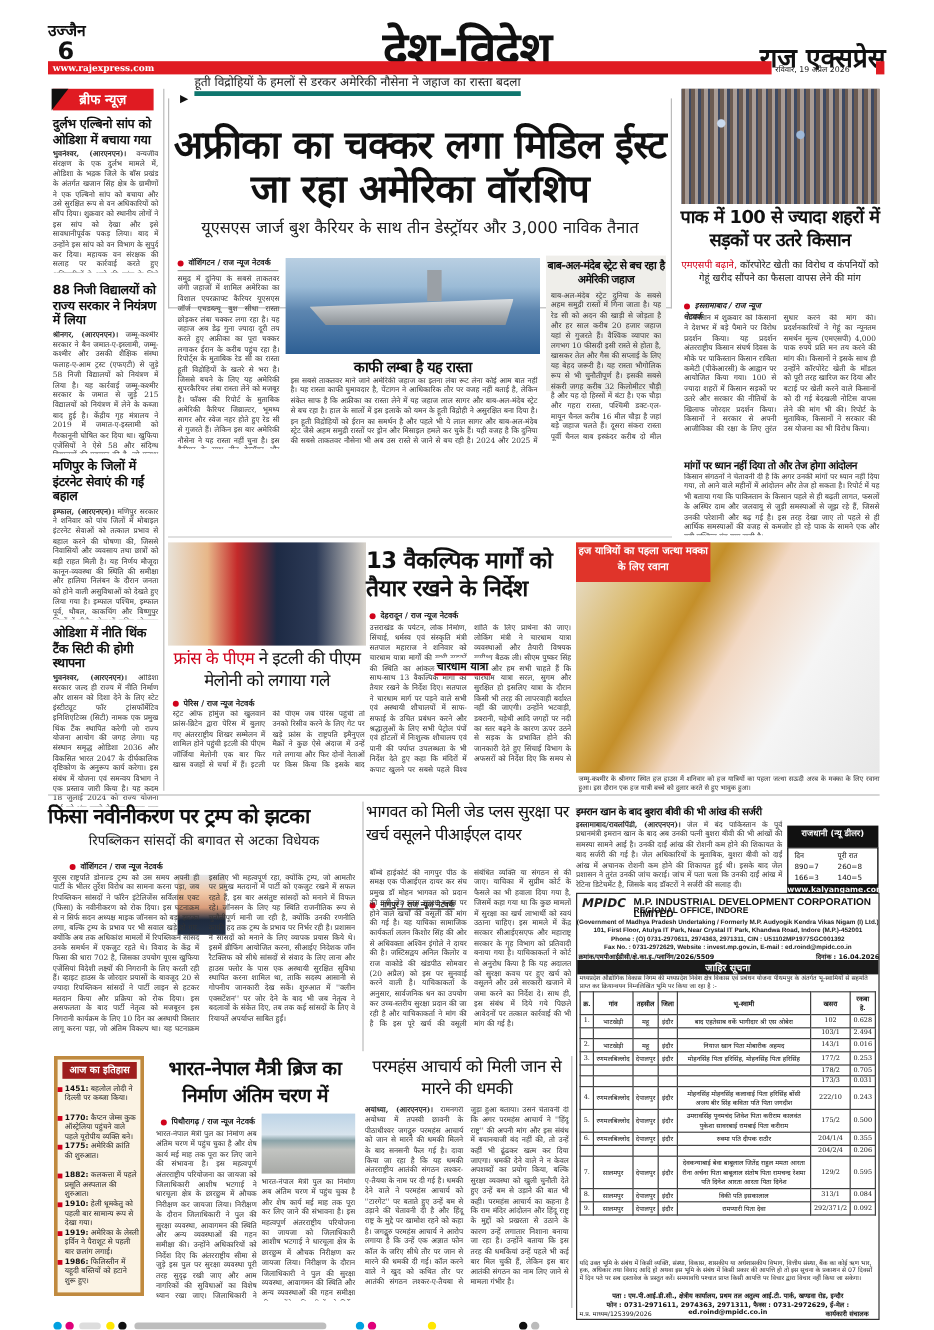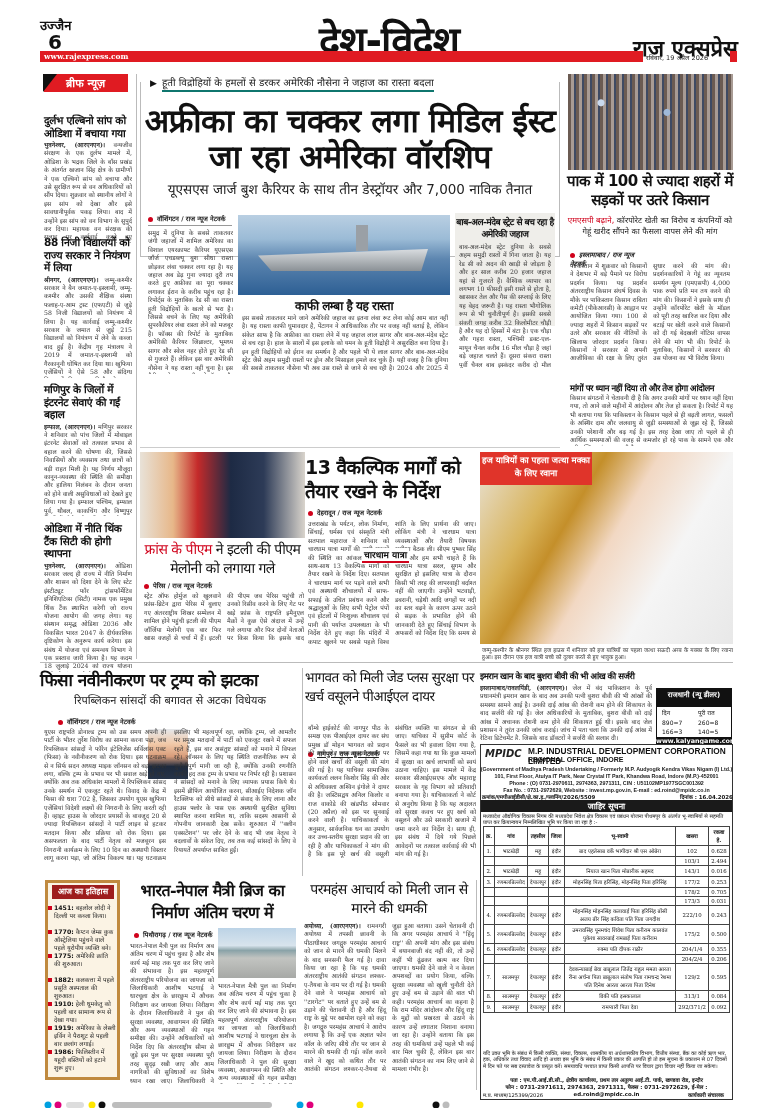--- a/index.html
+++ b/index.html
@@ -25,21 +25,21 @@
   #dateline-top { left: 646px; top: 53px; font-size: 6.5px; color: #222; }
 
   
   #brief-tab { left: 44px; top: 74px; width: 84px; height: 18px; background: #e01b22; }
   #brief-tab::before { content: ""; position: absolute; left: -1px; top: 0; border-left: 14px solid #111; border-bottom: 18px solid transparent; }
   #brief-label { left: 66px; top: 75px; font-size: 11px; color: #fff; font-weight: bold; }
   .brief-h { font-size: 10.5px; line-height: 12.5px; font-weight: bold; color: #111; letter-spacing: -0.3px; }
 
   
   #kicker-arrow { left: 150px; top: 78px; font-size: 9px; }
-  #kicker { left: 162px; top: 75px; font-size: 10px; color: #222; border-bottom: 2px solid #0f766e; padding-bottom: 1px; }
+  #kicker { left: 162px; top: 61px; font-size: 10px; color: #222; border-bottom: 4px solid #0f766e; padding-bottom: 1px; }
   #mainbox { left: 140px; top: 82px; width: 420px; height: 175px; border: 1px solid #bbb; border-top: none; }
   #main-h1 { left: 140px; top: 103px; width: 420px; text-align: center; font-size: 32px; line-height: 36px; }
   #main-deck { left: 140px; top: 180px; width: 420px; text-align: center; font-size: 13.5px; color: #222; }
   #ship-photo { left: 238px; top: 215px; width: 212px; height: 80px; background: linear-gradient(180deg,#b9cfe2 0%,#9bbbd6 30%,#5d86b0 55%,#2d5f94 100%); }
   #ship-photo .hull { position: absolute; left: 20px; top: 34px; width: 170px; height: 22px; background: linear-gradient(180deg,#d9dde0,#8b9196); clip-path: polygon(0 30%, 100% 0, 96% 100%, 8% 100%); }
   #ship-photo .tower { position: absolute; left: 118px; top: 10px; width: 12px; height: 26px; background: #9aa0a6; }
   #ship-caption-h { left: 238px; top: 297px; width: 212px; text-align: center; font-size: 12px; }
   #sidebar-bab { left: 455px; top: 213px; width: 100px; height: 113px; background: #efeeea; }
   #bab-h { left: 455px; top: 216px; width: 100px; text-align: center; font-size: 9px; line-height: 12px; }
 
@@ -116,21 +116,21 @@
 <div class="abs" id="section-title">देश-विदेश</div>
 <div class="abs" id="brand">राज एक्सप्रेस</div>
 <div class="abs" id="redbar"></div>
 <div class="abs" id="redbar-tail"></div>
 <div class="abs" id="website">www.rajexpress.com</div>
 <div class="abs" id="dateline-top">रविवार, 19 अप्रैल 2026</div>
 
 <div class="abs" id="brief-tab"></div>
 <div class="abs" id="brief-label">ब्रीफ न्यूज़</div>
 
-<div class="abs" style="left:44px; top:98px; width:88px;margin-top:16px;">
+<div class="abs" style="left:44px; top:98px; width:88px;">
   <div class="brief-h">दुर्लभ एल्बिनो सांप को ओडिशा में बचाया गया</div>
   <div class="body-text" style="max-height:102px; overflow:hidden; margin-top:2px;">
     <b>भुवनेश्वर, (आरएनएन)।</b>
     <span>वन्यजीव संरक्षण के एक दुर्लभ मामले में, ओडिशा के भद्रक जिले के बॉस प्रखंड के अंतर्गत खजान सिंह क्षेत्र के ग्रामीणों ने एक एल्बिनो सांप को बचाया और उसे सुरक्षित रूप से वन अधिकारियों को सौंप दिया। शुक्रवार को स्थानीय लोगों ने इस सांप को देखा और इसे सावधानीपूर्वक पकड़ लिया। बाद में उन्होंने इस सांप को वन विभाग के सुपुर्द कर दिया। महायक वन संरक्षक की सलाह पर कार्रवाई करते हुए अधिकारियों ने आगे की जांच के लिये इस सरीसृप को भद्रक रेंज कार्यालय में स्थानांतरित कर दिया।</span>
   </div>
 </div>
 <div class="abs" style="left:44px; top:236px; width:88px;">
   <div class="brief-h">88 निजी विद्यालयों को राज्य सरकार ने नियंत्रण में लिया</div>
   <div class="body-text" style="max-height:102px; overflow:hidden; margin-top:2px;">
     <b>श्रीनगर, (आरएनएन)।</b>
@@ -150,21 +150,21 @@
     <b>भुवनेश्वर, (आरएनएन)।</b>
     <span>ओडिशा सरकार जल्द ही राज्य में नीति निर्माण और शासन को दिशा देने के लिए स्टेट इंस्टीट्यूट फॉर ट्रांसफॉर्मेटिव इनिशिएटिव्स (सिटी) नामक एक प्रमुख थिंक टैंक स्थापित करेगी जो राज्य योजना आयोग की जगह लेगा। यह संस्थान समृद्ध ओडिशा 2036 और विकसित भारत 2047 के दीर्घकालिक दृष्टिकोण के अनुरूप कार्य करेगा। इस संबंध में योजना एवं समन्वय विभाग ने एक प्रस्ताव जारी किया है। यह कदम 18 जुलाई 2024 को राज्य योजना बोर्ड को भंग करने के बाद उठाया गया है, जो पारंपरिक योजना प्रणाली से बदलाव का संकेत है।</span>
   </div>
 </div>
 <div class="abs col-rule" style="left:136px; top:74px; height:585px;"></div>
 
 <div class="abs" id="mainbox"></div>
 <div class="abs" id="kicker-arrow">▶</div>
 <div class="abs" id="kicker">हूती विद्रोहियों के हमलों से डरकर अमेरिकी नौसेना ने जहाज का रास्ता बदला</div>
 <div class="abs hd" id="main-h1">अफ्रीका का चक्कर लगा मिडिल ईस्ट जा रहा अमेरिका वॉरशिप</div>
-<div class="abs" id="main-deck">यूएसएस जार्ज बुश कैरियर के साथ तीन डेस्ट्रॉयर और 7,000 नाविक तैनात</div>
+<div class="abs" id="main-deck">यूएसएस जार्ज बुश कैरियर के साथ तीन डेस्ट्रॉयर और 3,000 नाविक तैनात</div>
 
 <div class="abs dateline" style="left:148px; top:214px; width:85px;">
   <span class="dot"></span><span>वॉशिंगटन / राज न्यूज नेटवर्क</span>
 </div>
 <div class="abs rule" style="left:148px; top:225px; width:84px;"></div>
 <div class="abs body-text" style="left:148px; top:229px; width:85px; height:145px; overflow:hidden;">समुद्र में दुनिया के सबसे ताकतवर जंगी जहाजों में शामिल अमेरिका का विशाल एयरक्राफ्ट कैरियर यूएसएस जॉर्ज एचडब्ल्यू बुश सीधा रास्ता छोड़कर लंबा चक्कर लगा रहा है। यह जहाज अब डेढ़ गुना ज्यादा दूरी तय करते हुए अफ्रीका का पूरा चक्कर लगाकर ईरान के करीब पहुंच रहा है। रिपोर्ट्स के मुताबिक रेड सी का रास्ता हूती विद्रोहियों के खतरे से भरा है। जिससे बचने के लिए यह अमेरिकी सुपरकैरियर लंबा रास्ता लेने को मजबूर है। फॉक्स की रिपोर्ट के मुताबिक अमेरिकी कैरियर जिब्राल्टर, भूमध्य सागर और स्वेज नहर होते हुए रेड सी से गुजरते हैं। लेकिन इस बार अमेरिकी नौसेना ने यह रास्ता नहीं चुना है। इस कैरियर के साथ तीन डेस्ट्रॉयर और करीब 6,000 नाविक हैं। दो अमेरिकी अधिकारियों ने एजेंसी को बताया कि यह स्ट्राइक ग्रुप मिडिल ईस्ट तैनाती</div>
 
 <div class="abs photo" id="ship-photo">
   <div class="hull"></div>
   <div class="tower"></div>

